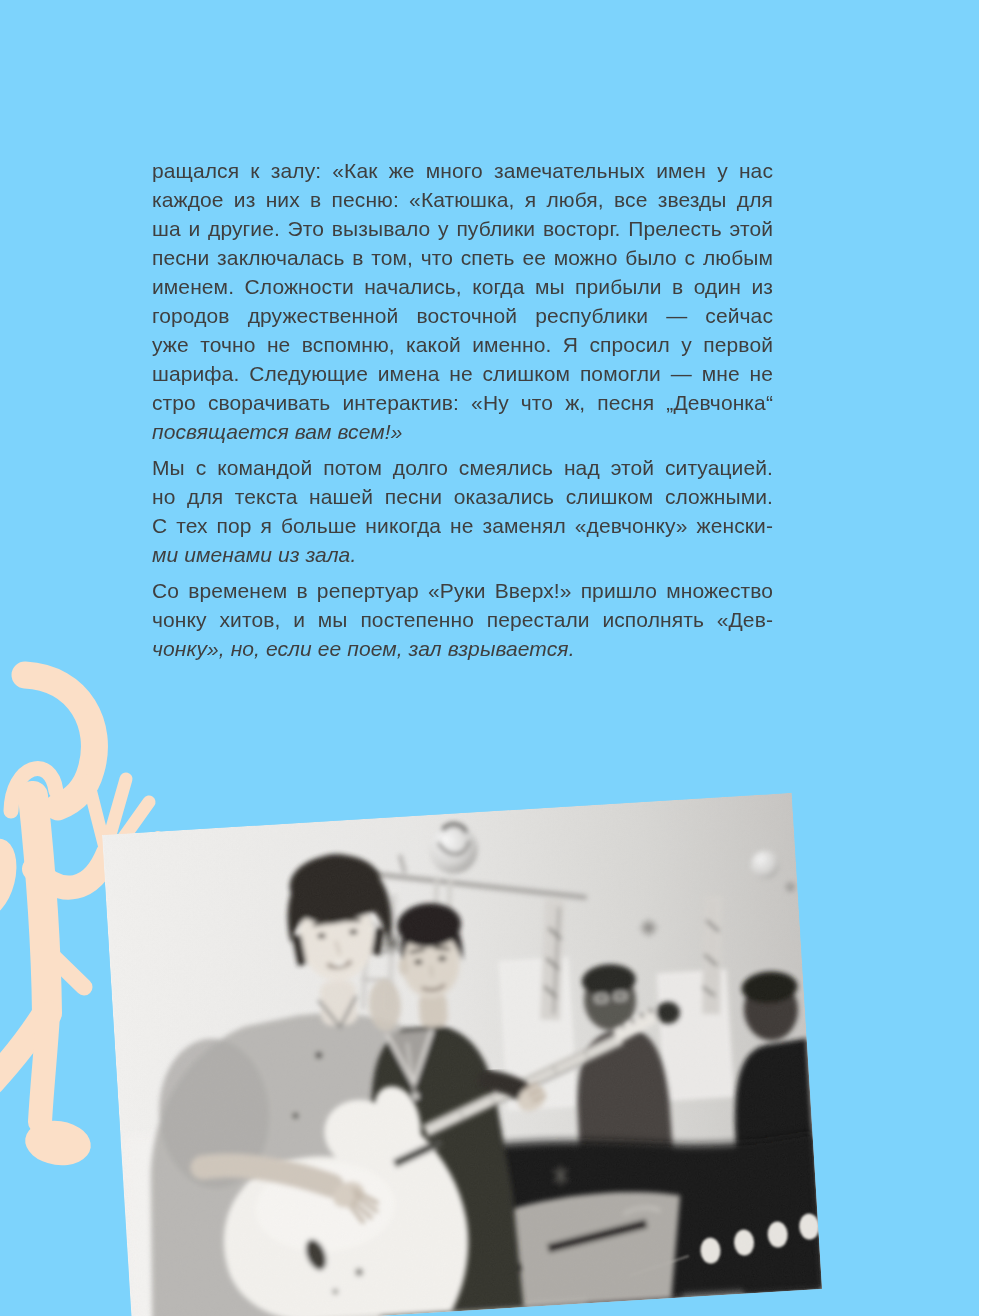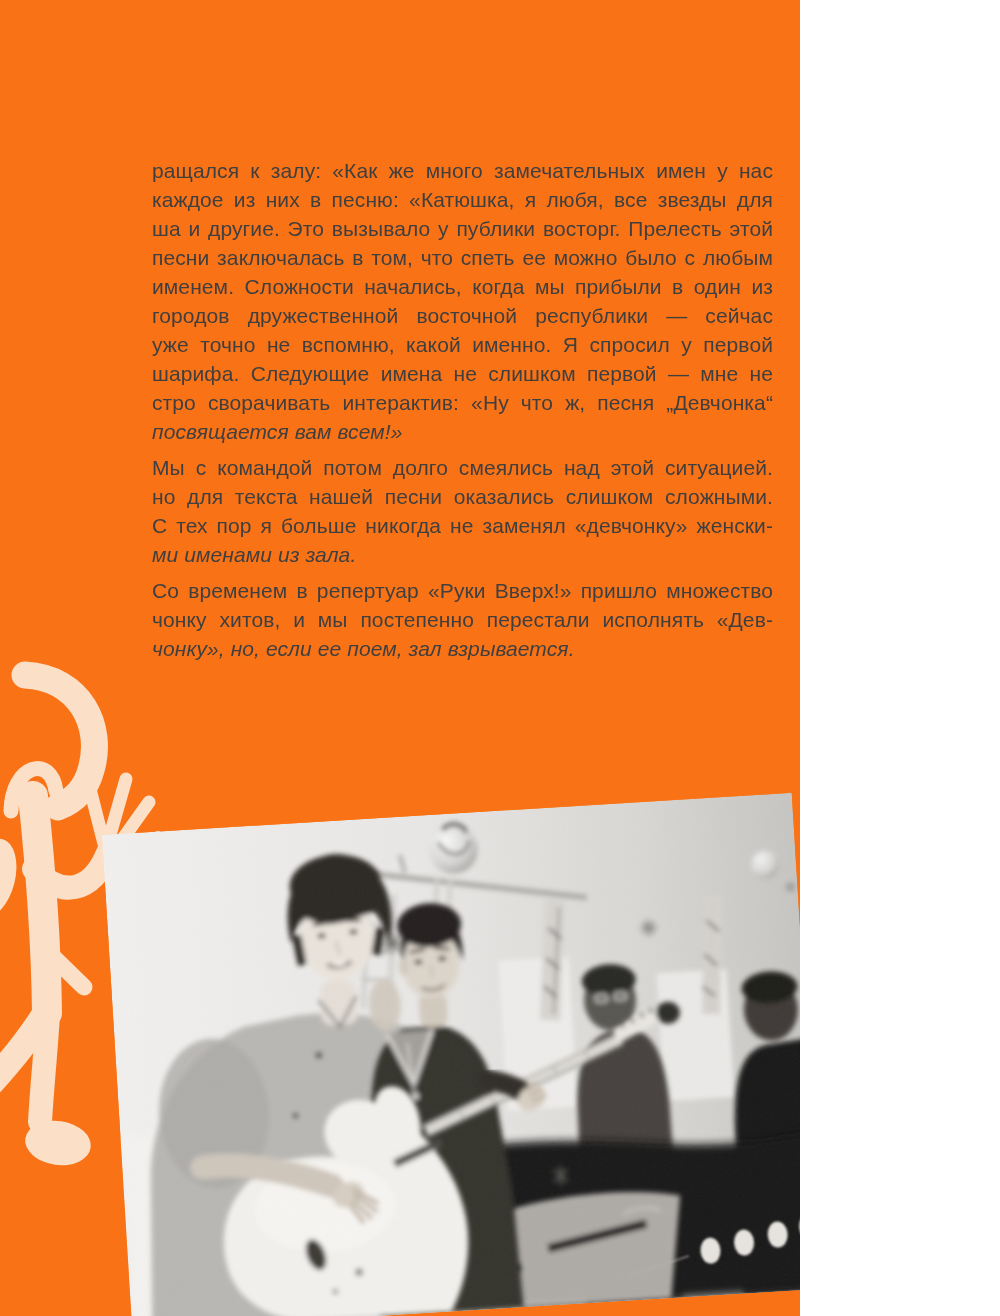--- a/index.html
+++ b/index.html
@@ -1,17 +1,17 @@
 <!DOCTYPE html>
 <html><head>
 <meta charset="utf-8">
 <style>
   html,body { margin:0; padding:0; background:#ffffff; }
   .page {
-    position:relative; width:800px; height:1316px; background:#f97316;
+    position:relative; width:979px; height:1316px; background:#7dd3fc;
     overflow:hidden; font-family:"Liberation Sans", sans-serif;
   }
   
   .deco-figure { position:absolute; left:0; top:630px; width:170px; height:560px; z-index:1; }
   
   .textblock {
     position:absolute; left:152px; top:156px; width:621px; z-index:3;
     color:#3f3f3f; font-size:21px; line-height:29px; letter-spacing:0.1px;
   }
   .para { margin:0 0 7px 0; }
@@ -51,21 +51,21 @@
 
   <div class="textblock">
     <div class="para">
       <div class="line">ращался к залу: «Как же много замечательных имен у нас</div>
       <div class="line">каждое из них в песню: «Катюшка, я любя, все звезды для</div>
       <div class="line">ша и другие. Это вызывало у публики восторг. Прелесть этой</div>
       <div class="line">песни заключалась в том, что спеть ее можно было с любым</div>
       <div class="line">именем. Сложности начались, когда мы прибыли в один из</div>
       <div class="line">городов дружественной восточной республики — сейчас</div>
       <div class="line">уже точно не вспомню, какой именно. Я спросил у первой</div>
-      <div class="line">шарифа. Следующие имена не слишком первой — мне не</div>
+      <div class="line">шарифа. Следующие имена не слишком помогли — мне не</div>
       <div class="line">стро сворачивать интерактив: «Ну что ж, песня „Девчонка“</div>
       <div class="line last">посвящается вам всем!»</div>
     </div>
     <div class="para">
       <div class="line">Мы с командой потом долго смеялись над этой ситуацией.</div>
       <div class="line">но для текста нашей песни оказались слишком сложными.</div>
       <div class="line">С тех пор я больше никогда не заменял «девчонку» женски-</div>
       <div class="line last">ми именами из зала.</div>
     </div>
     <div class="para">

